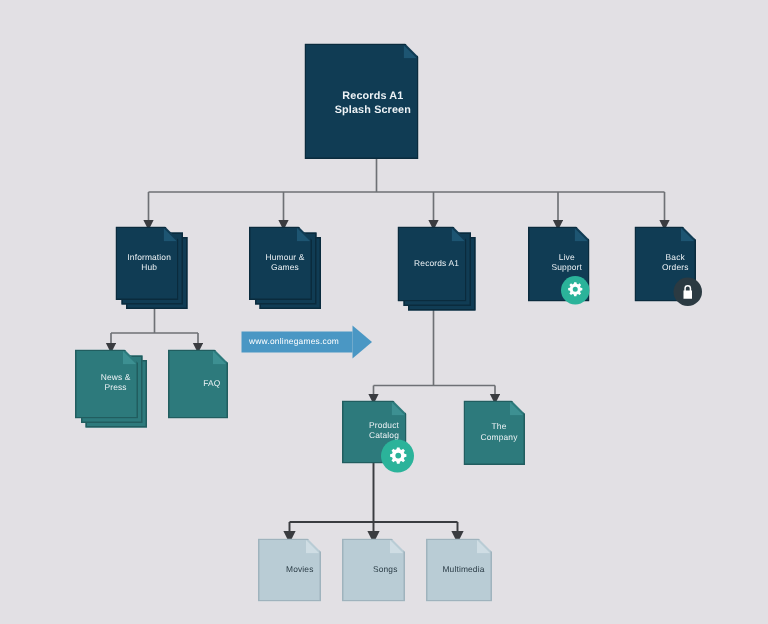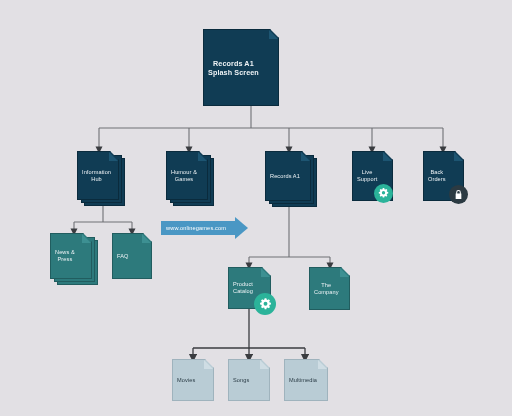--- a/index.html
+++ b/index.html
@@ -10,21 +10,21 @@
     overflow:hidden;
   }
   #canvas{position:relative;width:512px;height:416px;}
   #wires{position:absolute;left:0;top:0;width:512px;height:416px;}
 
   
   .node{position:absolute;box-sizing:border-box;}
   .doc{
     position:absolute;left:0;top:0;width:100%;height:100%;
     box-sizing:border-box;
-    display:flex;align-items:center;justify-content:flex-start;
+    display:flex;align-items:center;justify-content:flex-end;
     text-align:center;
     color:#eef3f6;
     line-height:1.25;
     letter-spacing:.1px;
   }
   
   .doc.fold{
     clip-path:polygon(0 0, calc(100% - 9px) 0, 100% 9px, 100% 100%, 0 100%);
   }
   .doc .corner{

